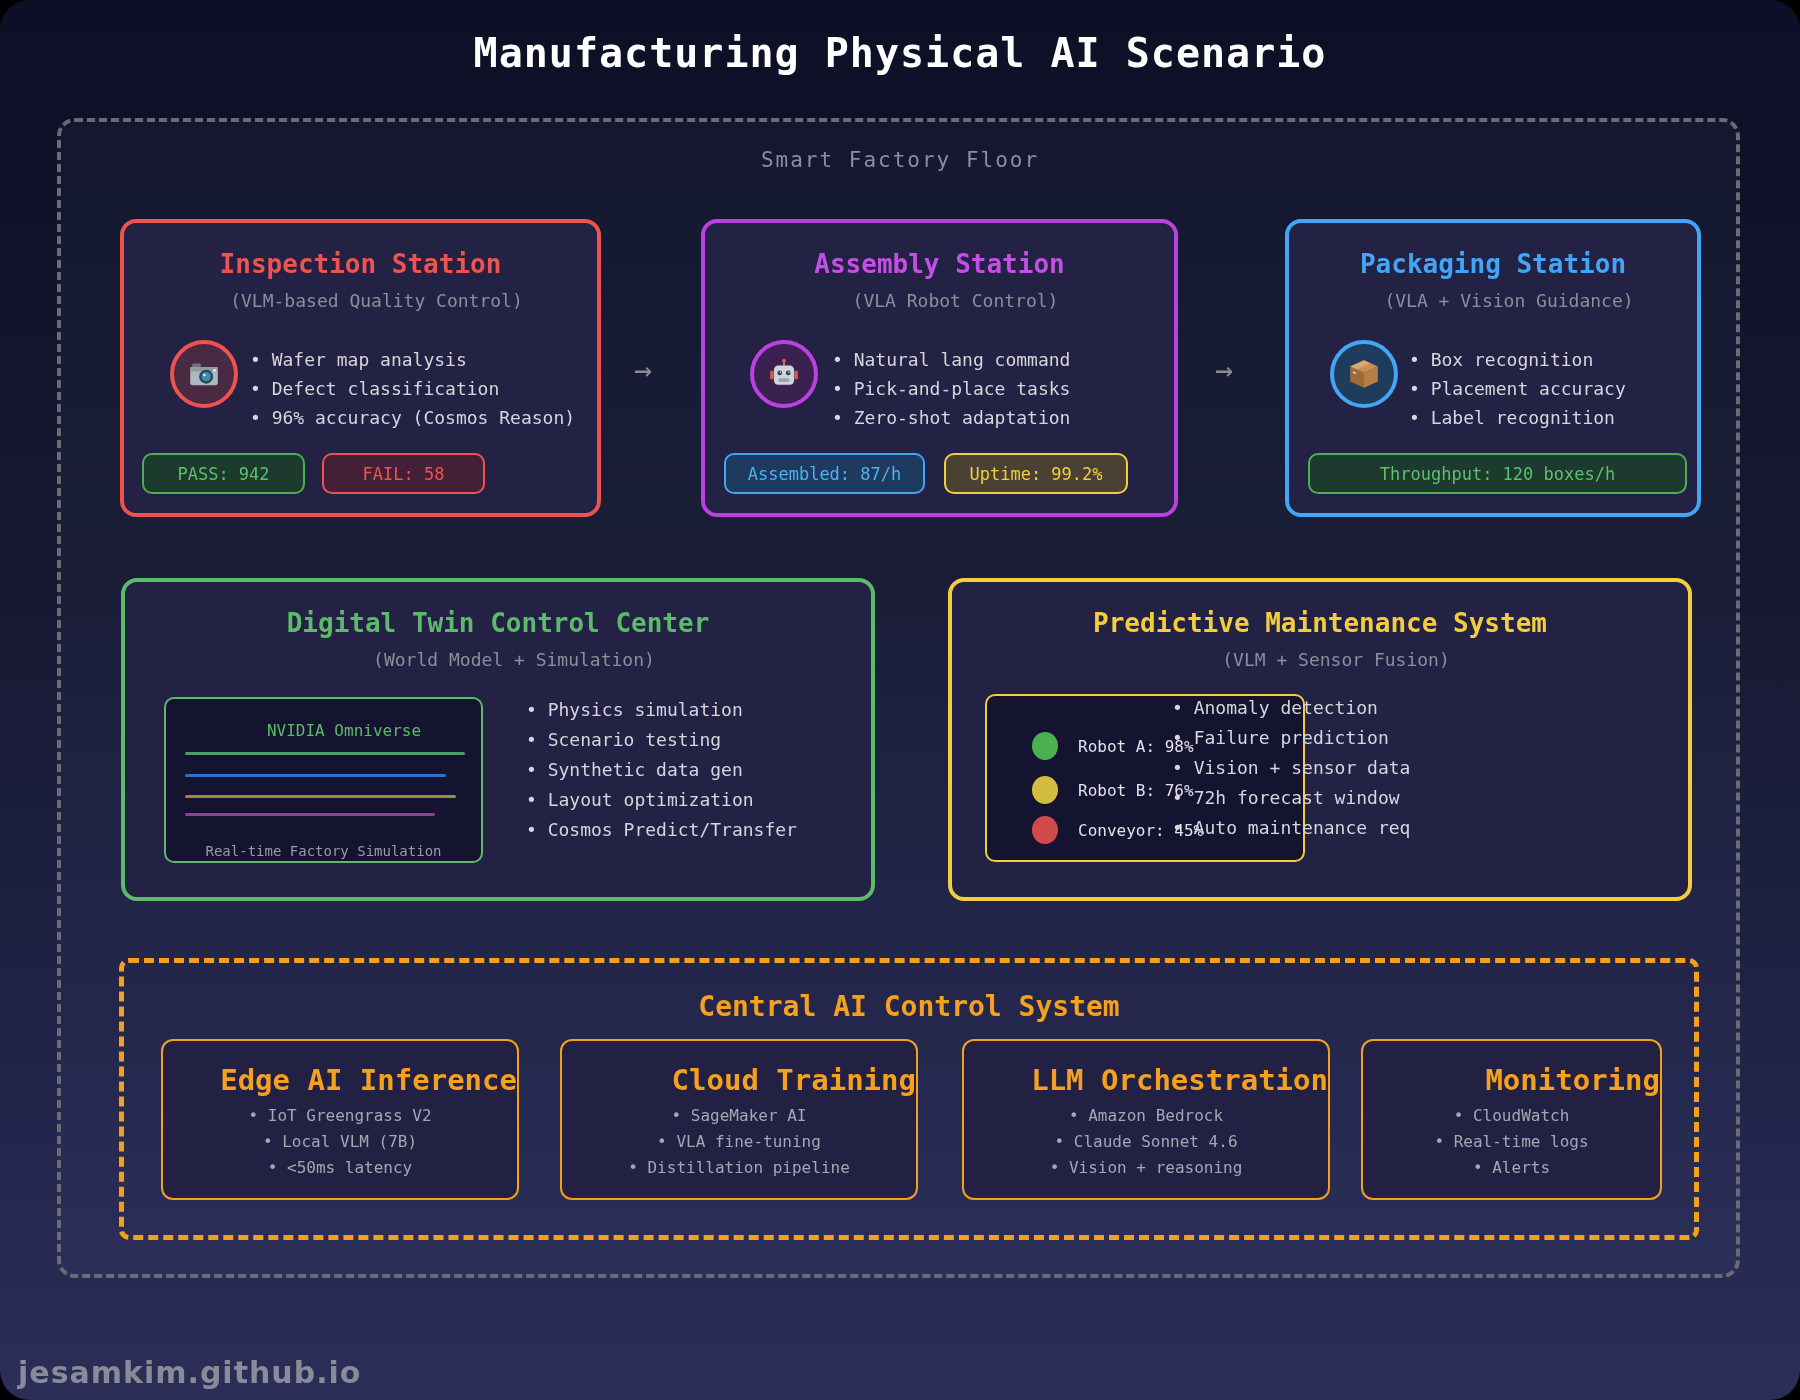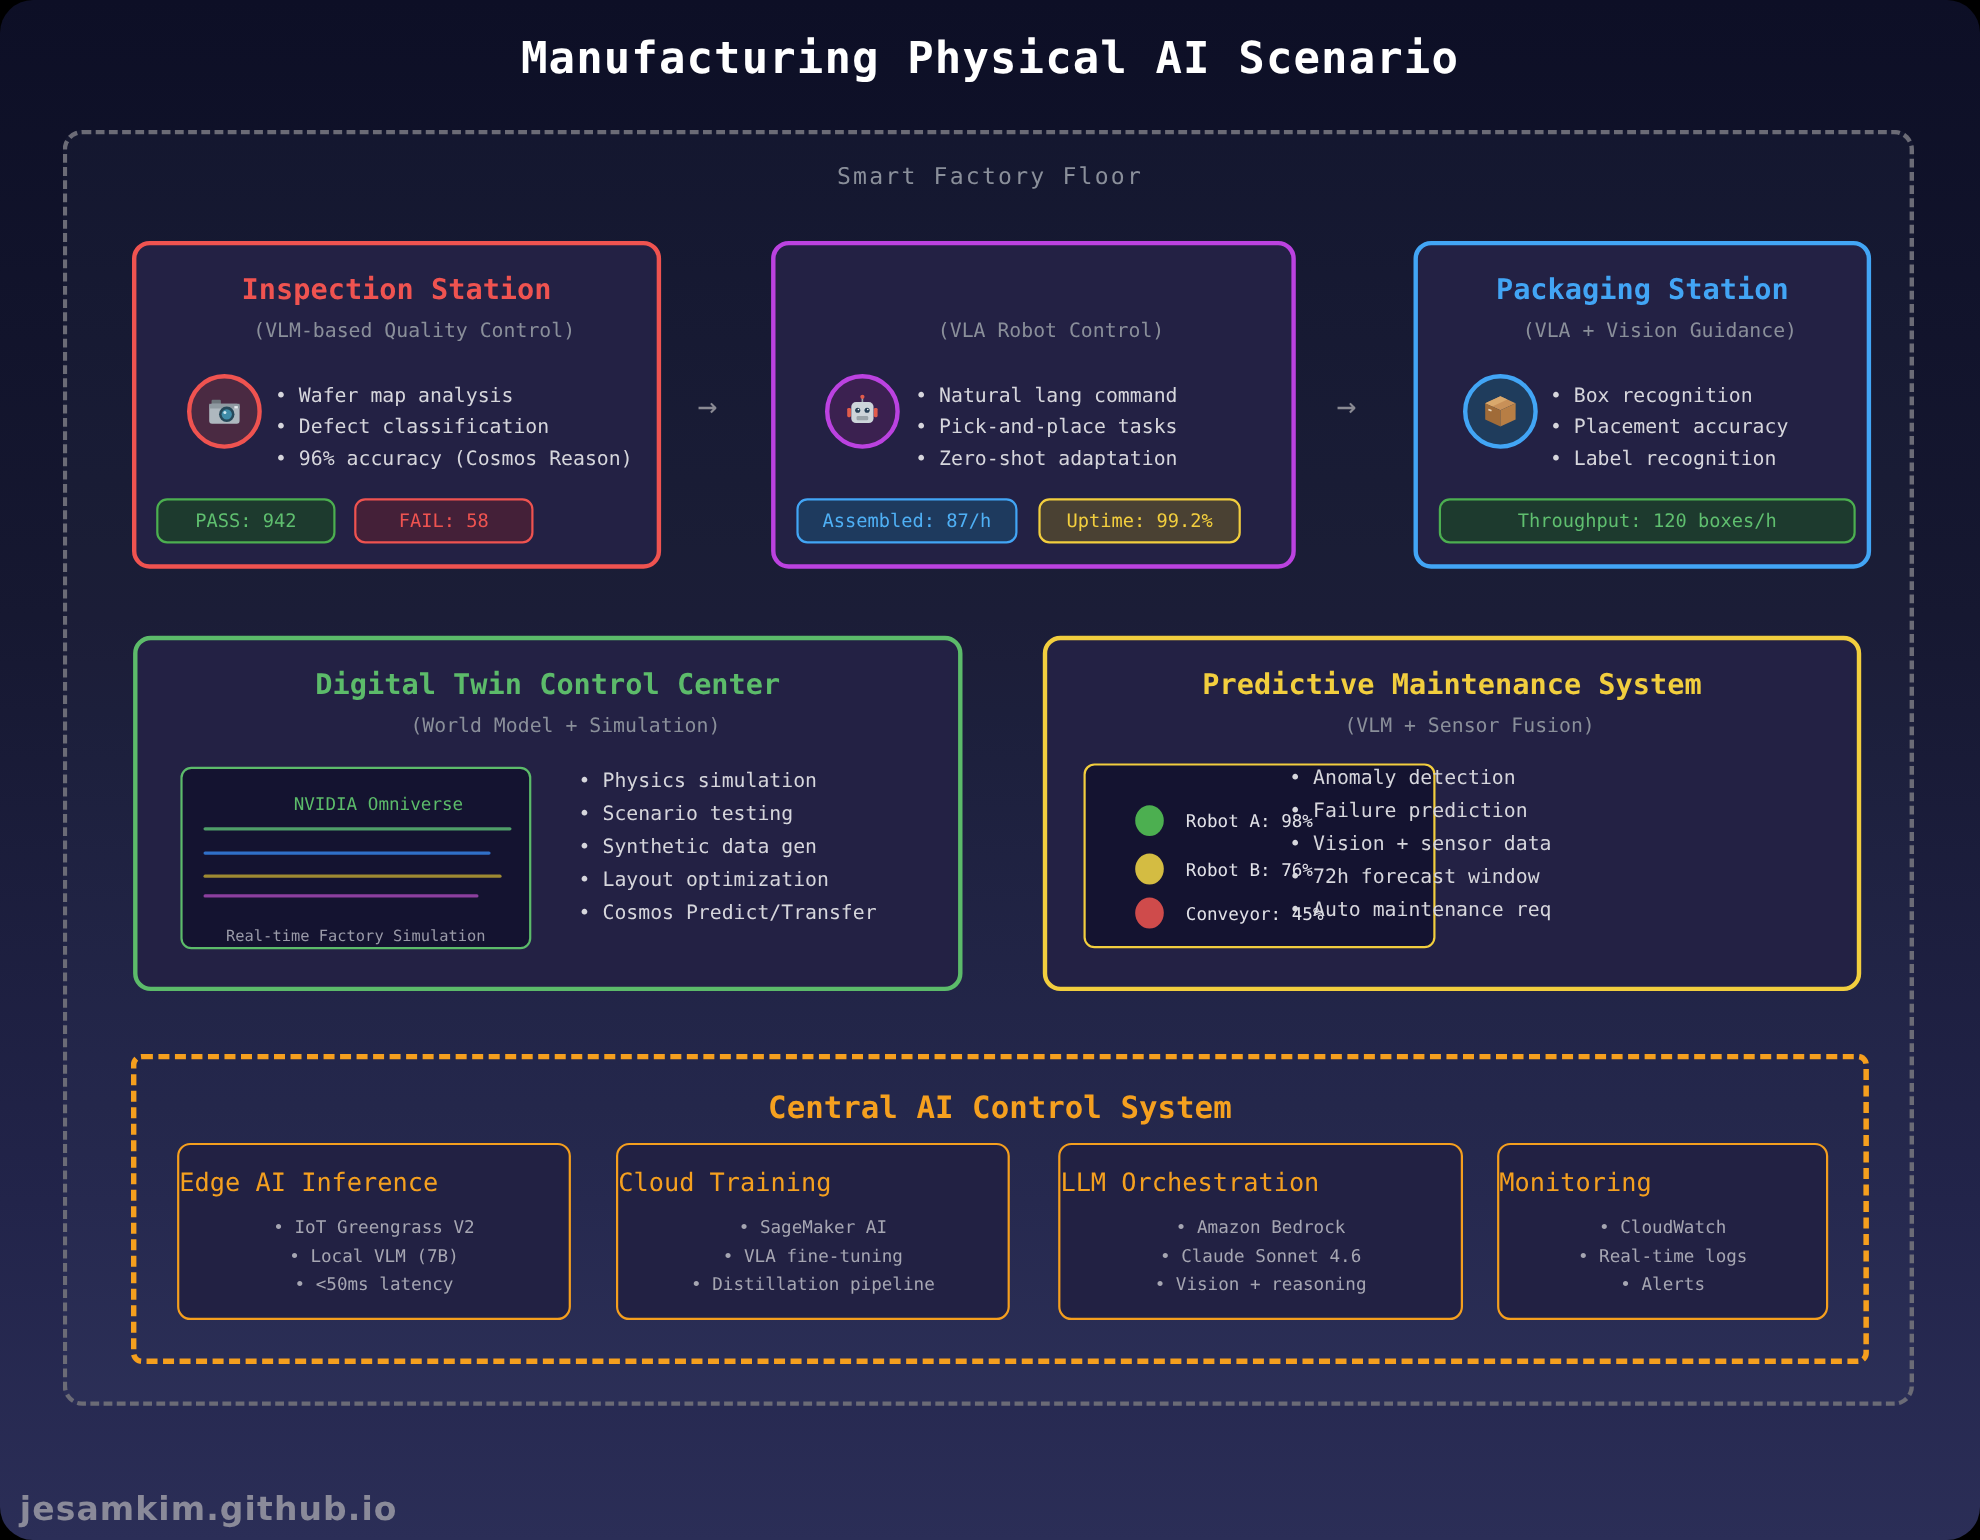--- a/index.html
+++ b/index.html
@@ -77,21 +77,21 @@
   
   .central{
     left:119px;top:958px;width:1580px;height:282px;box-sizing:border-box;
     border:5px dashed #f59f1e;border-radius:10px;
   }
   .central-title{left:0;right:0;top:27px;text-align:center;font-size:28px;font-weight:bold;color:#f5a01f;}
   .module{
     top:1039px;height:161px;box-sizing:border-box;background:#222143;
     border:2.5px solid #f59f1e;border-radius:12px;
   }
-  .module-title{left:0;right:0;top:22px;text-align:left;font-size:23px;font-weight:normal;color:#f5a01f;}
+  .module-title{left:0;right:0;top:22px;text-align:right;font-size:29px;font-weight:bold;color:#f5a01f;}
   .module-bullets{left:0;right:0;top:62px;text-align:center;line-height:26px;font-size:16px;color:#a6a6b2;}
   .module-bullets div::before{content:"• ";}
   
   .footer{
     left:18px;top:1355px;font-family:"DejaVu Sans","Liberation Sans",sans-serif;
     font-size:30px;font-weight:bold;color:#8a8a99;letter-spacing:1px;
   }
 </style>
 </head>
 <body>
@@ -122,20 +122,21 @@
       <div>Defect classification</div>
       <div>96% accuracy (Cosmos Reason)</div>
     </div>
     <div class="abs badge bg-green" style="left:18px;width:163px;">PASS: 942</div>
     <div class="abs badge bg-red" style="left:198px;width:163px;">FAIL: 58</div>
   </div>
 
   <div class="abs flow-arrow" style="left:634px;">→</div>
 
   <div class="abs card station st-purple" style="left:701px;width:477px;">
+    <div class="abs card-title t-purple">Assembly Station</div>
     <div class="abs card-subtitle">(VLA Robot Control)</div>
     <div class="abs icon-circle ic-purple" style="left:45px;">
       <svg viewBox="0 0 32 32">
         <rect x="15.3" y="3.5" width="1.4" height="5" fill="#9aa4aa"></rect>
         <circle cx="16" cy="3.5" r="1.8" fill="#e25b4a"></circle>
         <rect x="3" y="13" width="3.2" height="8" rx="1.2" fill="#e25b4a"></rect>
         <rect x="25.8" y="13" width="3.2" height="8" rx="1.2" fill="#e25b4a"></rect>
         <rect x="6.5" y="8" width="19" height="18" rx="4" fill="#cdd5da"></rect>
         <circle cx="12" cy="15" r="2.2" fill="#274057"></circle>
         <circle cx="20" cy="15" r="2.2" fill="#274057"></circle>

